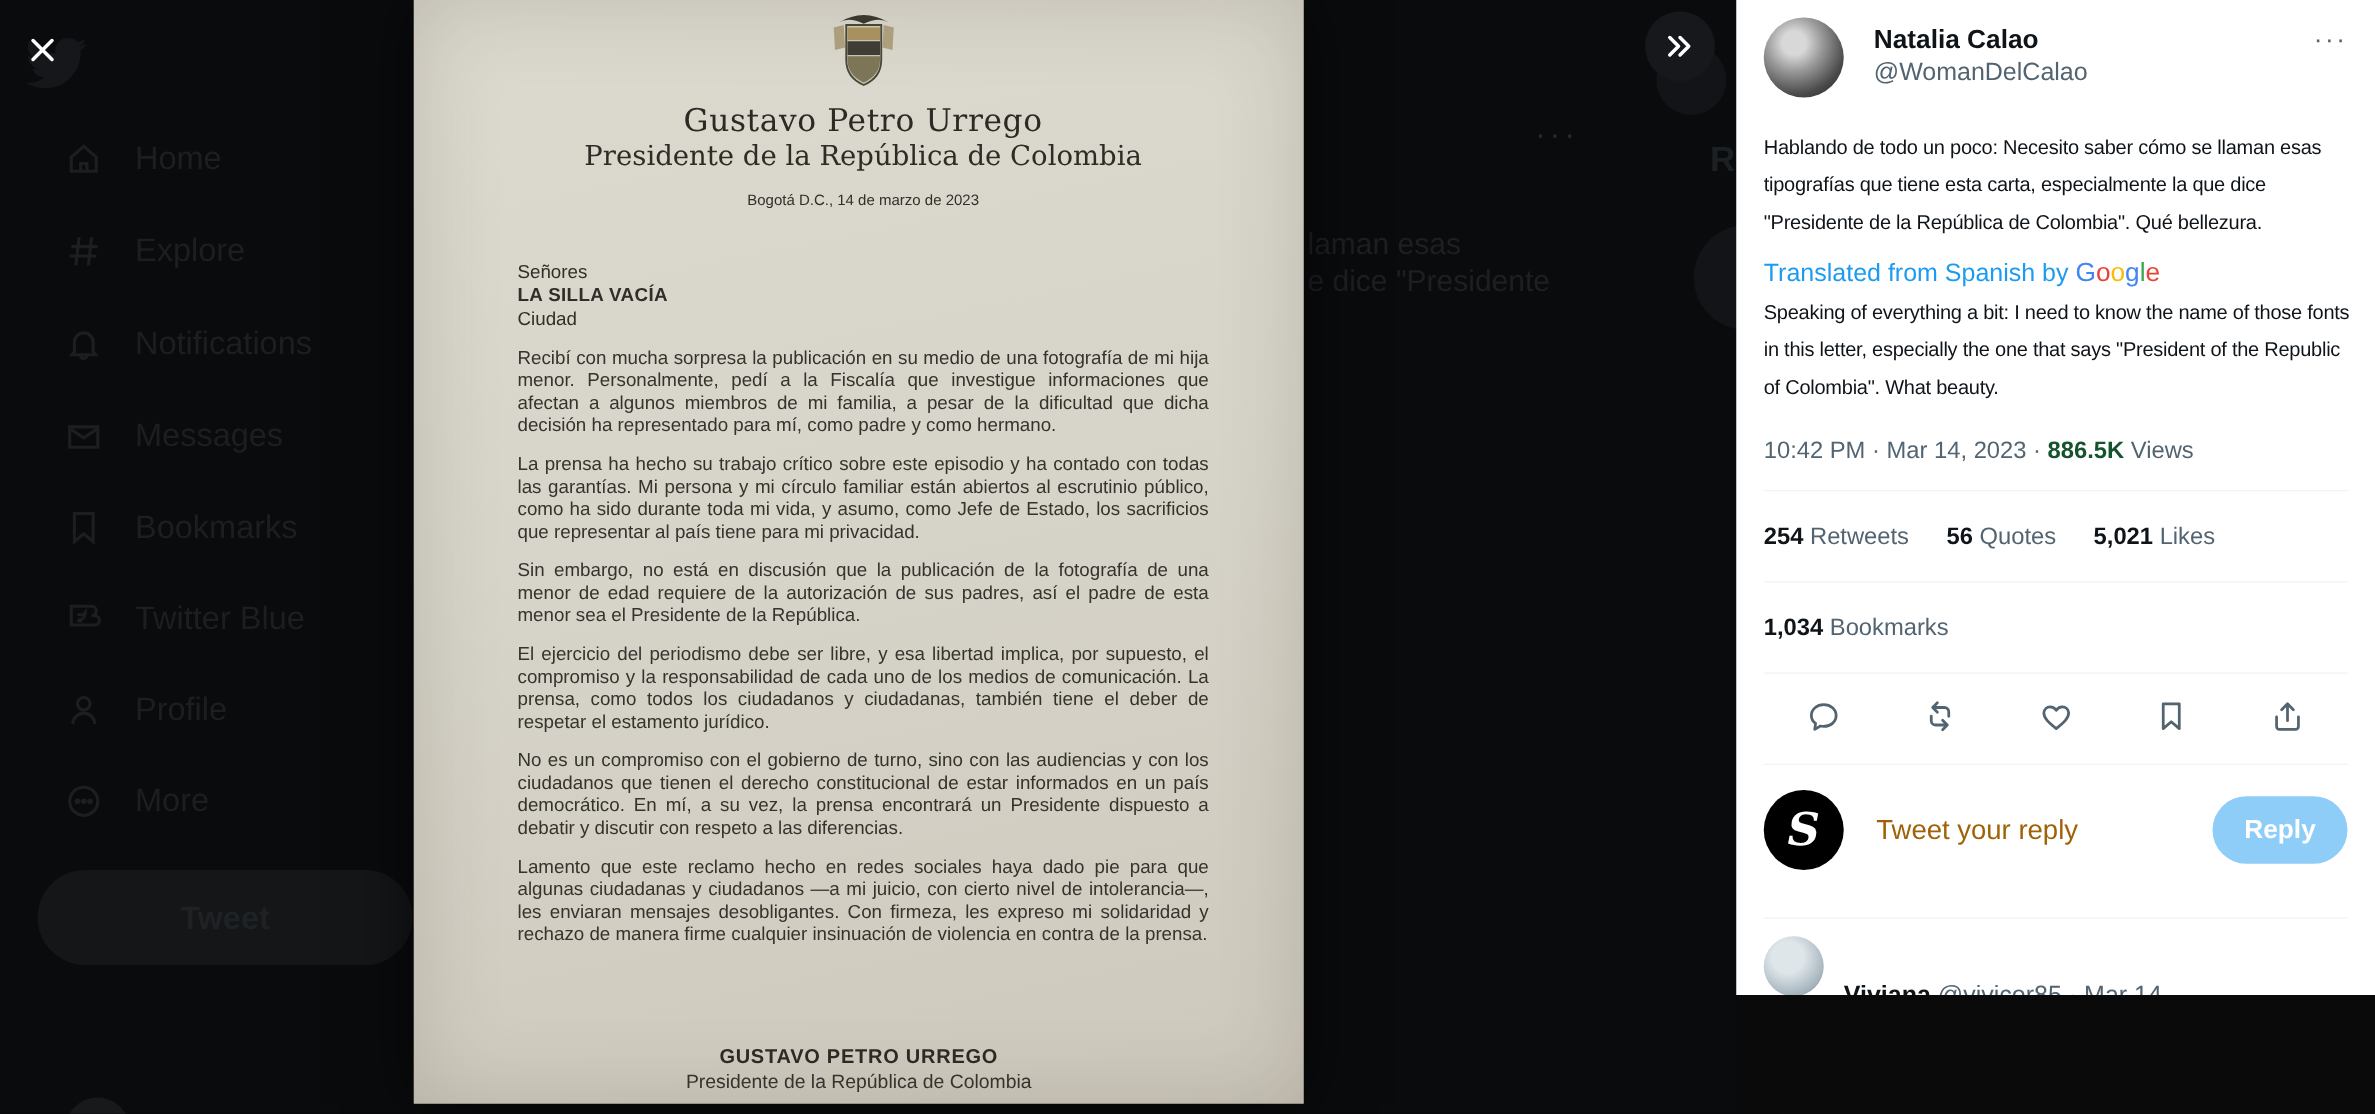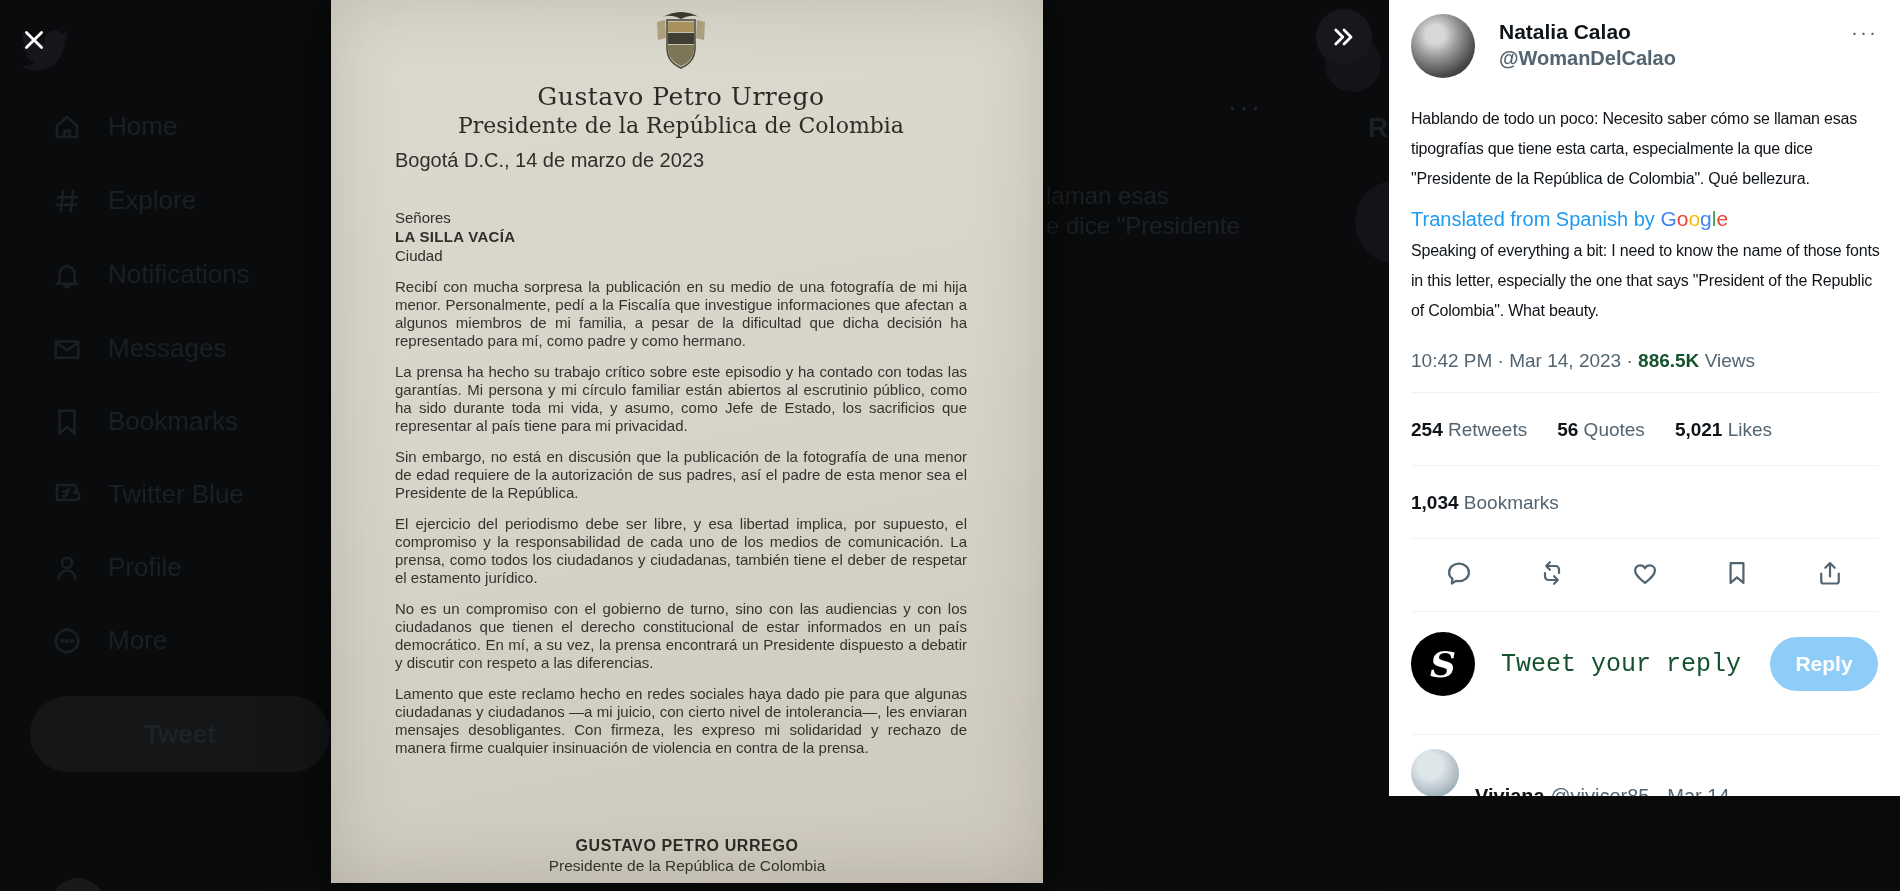--- a/index.html
+++ b/index.html
@@ -30,27 +30,27 @@
   .frag-dots { left:1228px; top:92px; font-size:26px; letter-spacing:3px; color:#26292d; }
   .frag-l1 { left:1046px; top:182px; font-size:24px; }
   .frag-l2 { left:1046px; top:212px; font-size:24px; }
   .frag-r { left:1368px; top:112px; font-size:28px; font-weight:700; }
   .dim-circle { position:absolute; border-radius:50%; background:#121417; z-index:1; }
 
   
   .photo { position:absolute; left:331px; top:0; width:712px; height:883px; z-index:3;
            background:linear-gradient(168deg,#dcd9cf 0%, #d7d4c9 45%, #cec9bd 100%);
            box-shadow:0 0 50px rgba(0,0,0,.65), inset 0 0 70px rgba(60,55,40,.18);
-           padding:0 76px 0 64px; }
+           padding:0 76px 0 83px; }
   .crest { display:block; margin:8px auto 0; }
   .lh-name { text-align:center; font-family:"DejaVu Serif", serif; font-size:25px; line-height:30px;
              color:#2c2a24; margin-top:8px; letter-spacing:.5px; }
   .lh-title { text-align:center; font-family:"DejaVu Serif", serif; font-size:22px; line-height:28px;
               color:#2f2c26; }
-  .lh-date { text-align:left; font-size:20px; line-height:20px; color:#312f29; margin-top:10px; }
+  .lh-date { text-align:center; font-size:12px; line-height:20px; color:#312f29; margin-top:10px; }
   .recipient { margin-top:38px; font-size:15px; line-height:19px; color:#302e29; }
   .recipient .r-name { font-weight:700; letter-spacing:.3px; }
   .letter-body p { margin-top:13px; font-size:15px; line-height:18px; text-align:justify; color:#35332d; }
   .letter-body p:first-child { margin-top:13px; }
   .sig { position:absolute; left:0; right:0; bottom:8px; text-align:center; }
   .sig-name { font-size:16px; font-weight:700; letter-spacing:.6px; color:#2c2a24; line-height:20px; }
   .sig-title { font-size:15.5px; color:#35332d; line-height:19px; }
 
   
   .close-btn { position:absolute; left:16px; top:22px; z-index:5; width:36px; height:36px;
@@ -60,21 +60,21 @@
                   justify-content:center; cursor:pointer; }
 
   
   .panel { position:absolute; left:1389px; top:0; width:511px; height:796px; background:#fff;
            z-index:4; padding:0 22px; overflow:hidden; }
   .p-header { display:flex; gap:24px; margin-top:14px; align-items:flex-start; }
   .avatar { width:64px; height:64px; border-radius:50%; flex:none;
             background:radial-gradient(circle at 38% 32%, #d8d8d8 0 16%, #9a9a9a 38%, #4a4a4a 70%, #1e1e1e 100%); }
   .p-names { flex:1; padding-top:4px; }
   .p-name { font-size:21px; font-weight:700; color:#0f1419; line-height:27px; }
-  .p-handle { font-size:20px; color:#536471; line-height:26px;font-weight:bold; }
+  .p-handle { font-size:20px; color:#536471; line-height:26px; }
   .more-btn { color:#536471; font-size:21px; letter-spacing:2px; padding-top:6px; cursor:pointer; }
   .tweet-text { margin-top:26px; font-size:16px; line-height:30px; color:#0f1419; width:472px;
                 letter-spacing:-.2px; }
   .tweet-en { margin-top:4px; }
   .translated { margin-top:12px; font-size:20px; line-height:25px; color:#1d9bf0; }
   .glogo { font-weight:500; font-size:21px; }
   .gl-1,.gl-4 { color:#4285F4; } .gl-2,.gl-6 { color:#EA4335; } .gl-3 { color:#FBBC05; } .gl-5 { color:#34A853; }
   .timestamp { margin-top:24px; font-size:19px; color:#536471; }
   .timestamp b { color:#14532d; font-weight:700; }
   .divider { height:1px; background:#eff3f4; margin-top:20px; }
@@ -82,21 +82,21 @@
   .stats-row b, .bookmarks-row b { color:#0f1419; font-weight:700; }
   .bookmarks-row { margin-top:26px; font-size:19px; color:#536471; }
   .divider.d2 { margin-top:24px; }
   .actions { margin-top:20px; padding:0 34px; display:flex; justify-content:space-between; }
   .action-btn { width:28px; height:28px; cursor:pointer; }
   .action-btn svg { stroke:#536471; fill:none; stroke-width:1.9; stroke-linecap:round; stroke-linejoin:round; }
   .composer { display:flex; align-items:center; gap:26px; margin-top:20px; }
   .avatar-s { width:64px; height:64px; border-radius:50%; background:#000; flex:none; color:#fff;
               font:italic 700 36px "DejaVu Serif", serif; display:flex; align-items:center;
               justify-content:center; }
-  .reply-placeholder { flex:1; font-size:25px; color:#14532d;font-family:Liberation Mono, monospace; }
+  .reply-placeholder { flex:1; font-size:22px; color:#a16207; }
   .reply-btn { width:108px; height:54px; border-radius:27px; background:#8ecdf8; border:none;
                color:#fff; font-size:21px; font-weight:700; font-family:inherit; cursor:pointer; }
   .divider.d3 { margin-top:38px; }
   .partial-reply { display:flex; gap:16px; margin-top:14px; }
   .avatar-sm { width:48px; height:48px; border-radius:50%; flex:none;
                background:radial-gradient(circle at 40% 35%, #dfe6ea 0 30%, #aebcc4 65%, #7d8d96 100%); }
   .pr-line { font-size:20px; color:#536471; padding-top:2px;margin-top:34px; }
   .pr-line b { color:#0f1419; font-weight:700; }
 </style>
 </head>

